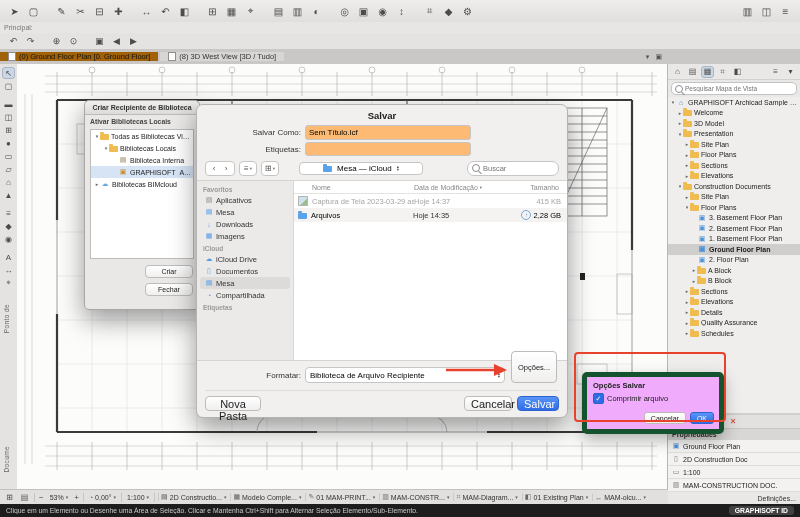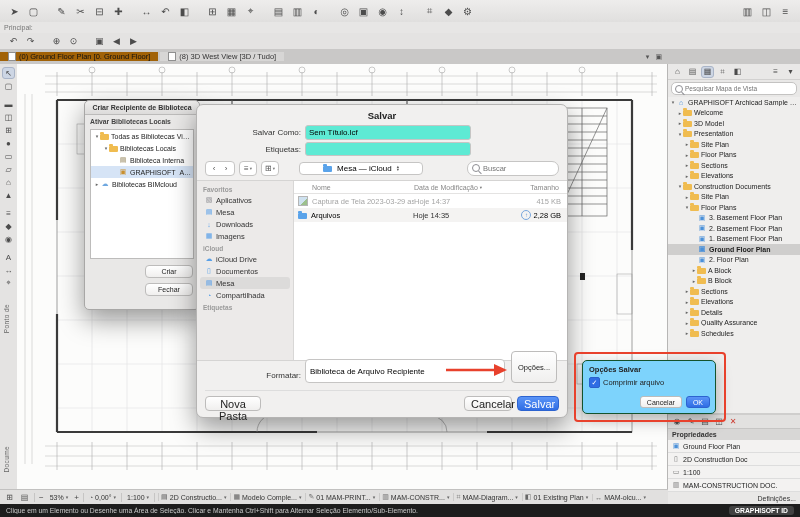--- a/index.html
+++ b/index.html
@@ -102,21 +102,21 @@
   .btn{background:linear-gradient(#fff,#f0efee);border:1px solid #bdbcbb;border-radius:4px;font-size:11px;color:#222}
   .btn.primary{background:linear-gradient(#5a94f7,#2f6de4);border-color:#2c63d0;color:#fff}
   .lib-btn{position:absolute;right:6px;width:48px;height:13px;font-size:7px}
   #lib-create{top:164px}#lib-close{top:182px}
 
   
   .save-dlg{left:196px;top:104px;width:370px;height:312px;background:#f1f0ef;z-index:5;border-radius:7px;border:1px solid #b5b4b3}
   .sd-title{position:absolute;top:5px;left:0;right:0;text-align:center;font-size:9.5px;font-weight:bold;color:#222}
   .sd-label{position:absolute;font-size:8px;color:#333;text-align:right;width:96px;left:8px}
   #lbl-saveas{top:23px}#lbl-tags{top:40px}
-  .sd-input{position:absolute;left:108px;width:158px;border:1px solid #c6c5c4;border-radius:3px;font-size:8px;padding:0 3px;background:#5eead4;font-family:inherit;outline:none}
+  .sd-input{position:absolute;left:108px;width:158px;border:1px solid #c6c5c4;border-radius:3px;font-size:8px;padding:0 3px;background:#fdba74;font-family:inherit;outline:none}
   #fld-name{top:20px;height:13px}
   #fld-tags{top:37px;height:12px}
   .sd-tools{position:absolute;top:55px;left:8px;right:8px;height:16px;display:flex;align-items:center;gap:4px}
   .seg{display:flex;border:1px solid #c6c5c4;border-radius:4px;background:#fff;height:13px;align-items:center;padding:0 2px}
   .seg button{background:none;border:none;font-size:8px;color:#555;min-width:12px;padding:0 1px;display:flex;align-items:center;justify-content:center;gap:1px}
   .mini{font-size:4.5px;color:#777}
   .loc-pop{display:flex;align-items:center;gap:3px;background:#fff;border:1px solid #c6c5c4;border-radius:4px;height:13px;padding:0 5px;font-size:8px;width:124px;justify-content:center;margin-left:16px}
   .ud{display:flex;flex-direction:column;line-height:3.4px;font-size:4.5px;color:#555;margin-left:2px}
   .ud i{font-style:normal}
   .search{margin-left:auto;display:flex;align-items:center;gap:3px;background:#fff;border:1px solid #c6c5c4;border-radius:7px;height:13px;padding:0 4px;width:82px}
@@ -133,30 +133,30 @@
   .fh-size{margin-left:auto;padding-right:4px}
   .file-row{display:flex;align-items:center;height:14px;font-size:7.5px;padding:0 4px;white-space:nowrap;border:none;background:#fff;width:100%;text-align:left}
   .file-row.alt{background:#f4f3f2}
   .file-row.disabled .f-name,.file-row.disabled .f-date,.file-row.disabled .f-sz{color:#a5a5a5}
   .f-name{width:102px;overflow:hidden;margin-left:2px}
   .f-date{width:78px;color:#333}
   .f-size{margin-left:auto;display:flex;align-items:flex-end;gap:2px;padding-right:2px}
   .up{width:8px;height:8px;border:1px solid #79a7dd;color:#5d92d1;border-radius:50%;font-size:6px;display:inline-flex;align-items:center;justify-content:center;font-style:normal}
   .up:empty{display:none}
   #lbl-format{position:absolute;bottom:37px;left:8px;width:96px;text-align:right;font-size:8px}
-  .fmt{position:absolute;bottom:34px;left:108px;width:200px;height:24px;background:#fff;border:1px solid #c6c5c4;border-radius:4px;display:flex;align-items:center;font-size:8px;padding:0 4px}
+  .fmt{position:absolute;bottom:34px;left:108px;width:200px;height:16px;background:#fff;border:1px solid #c6c5c4;border-radius:4px;display:flex;align-items:center;font-size:8px;padding:0 4px}
   .fmt .ud{margin-left:auto}
   #btn-options{position:absolute;bottom:34px;left:314px;width:46px;height:32px;font-size:7.5px}
   .sd-foot{position:absolute;bottom:6px;left:8px;right:8px;height:16px;display:flex;align-items:center;border-top:1px solid #ddd;padding-top:4px}
   #btn-newfolder{width:56px;height:15px}
   #btn-cancel{margin-left:auto;width:48px;height:15px}
   #btn-save{margin-left:5px;width:42px;height:15px}
 
   
-  .opt-dlg{left:582px;top:360px;width:132px;height:52px;background:#7dd3fc;z-index:6;border:1px solid #14532d;border-radius:5px;box-shadow:0 6px 16px rgba(0,0,0,.3)}
+  .opt-dlg{left:582px;top:372px;width:132px;height:52px;background:#f0abfc;z-index:6;border:5px solid #14532d;border-radius:5px;box-shadow:0 6px 16px rgba(0,0,0,.3)}
   .opt-title{font-size:7.5px;font-weight:bold;padding:4px 6px 1px;color:#222}
   .opt-row{display:flex;align-items:center;gap:3px;padding:2px 6px;font-size:7.5px}
   .cb{width:9px;height:9px;border:1px solid #b5b4b3;border-radius:2px;background:#fff;display:inline-flex;align-items:center;justify-content:center;font-size:7px;color:#fff;flex:none}
   .cb.checked{background:#2f6de4;border-color:#2a61cc}
   .opt-btns{position:absolute;right:5px;bottom:5px;display:flex;gap:4px}
   .opt-btns .btn{height:12px;font-size:7px;padding:0 6px;border-radius:3px}
   .anno-box{position:absolute;left:574px;top:352px;width:148px;height:66px;border:2px solid #e8412c;border-radius:4px;z-index:7;pointer-events:none}
   .anno-arrow{position:absolute;left:444px;top:361px;z-index:7;pointer-events:none}
 </style>
 </head>

